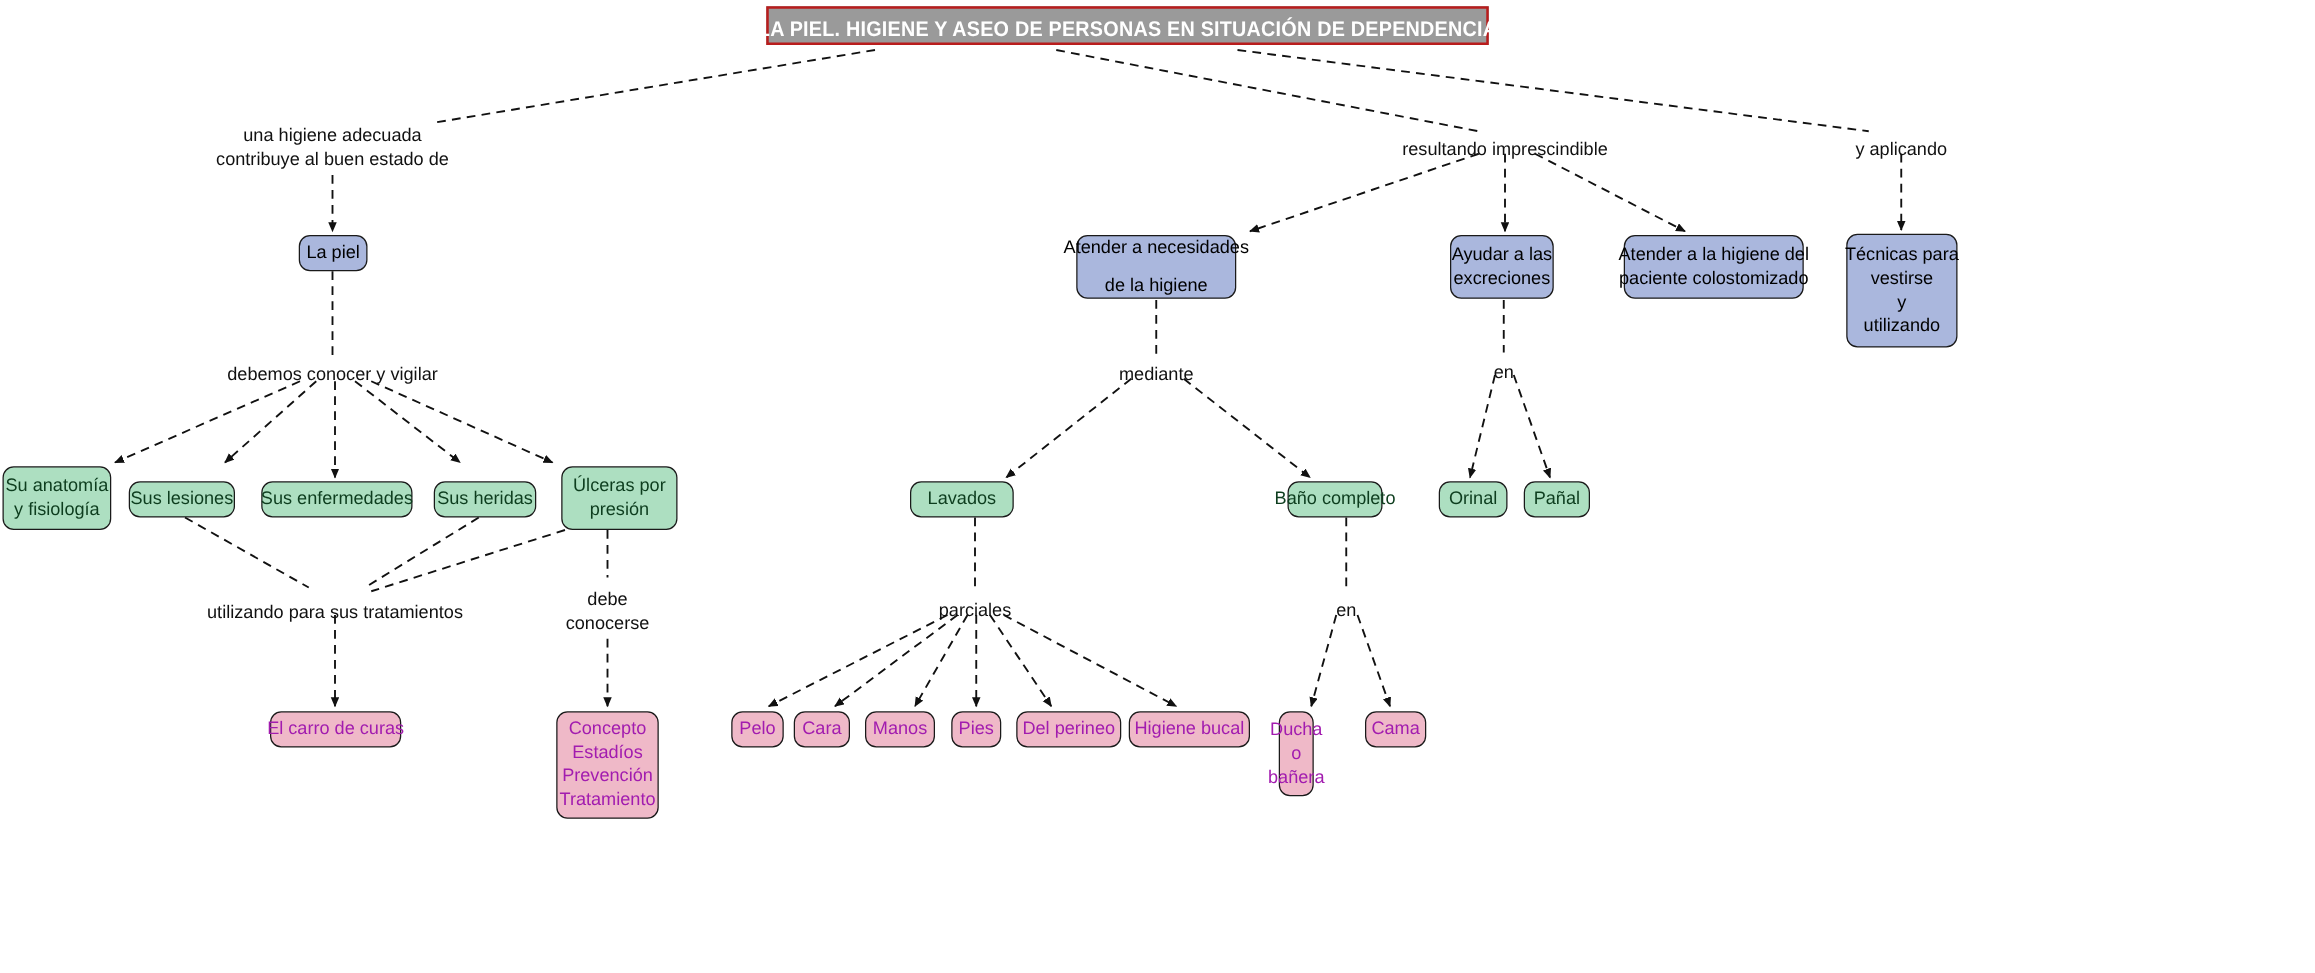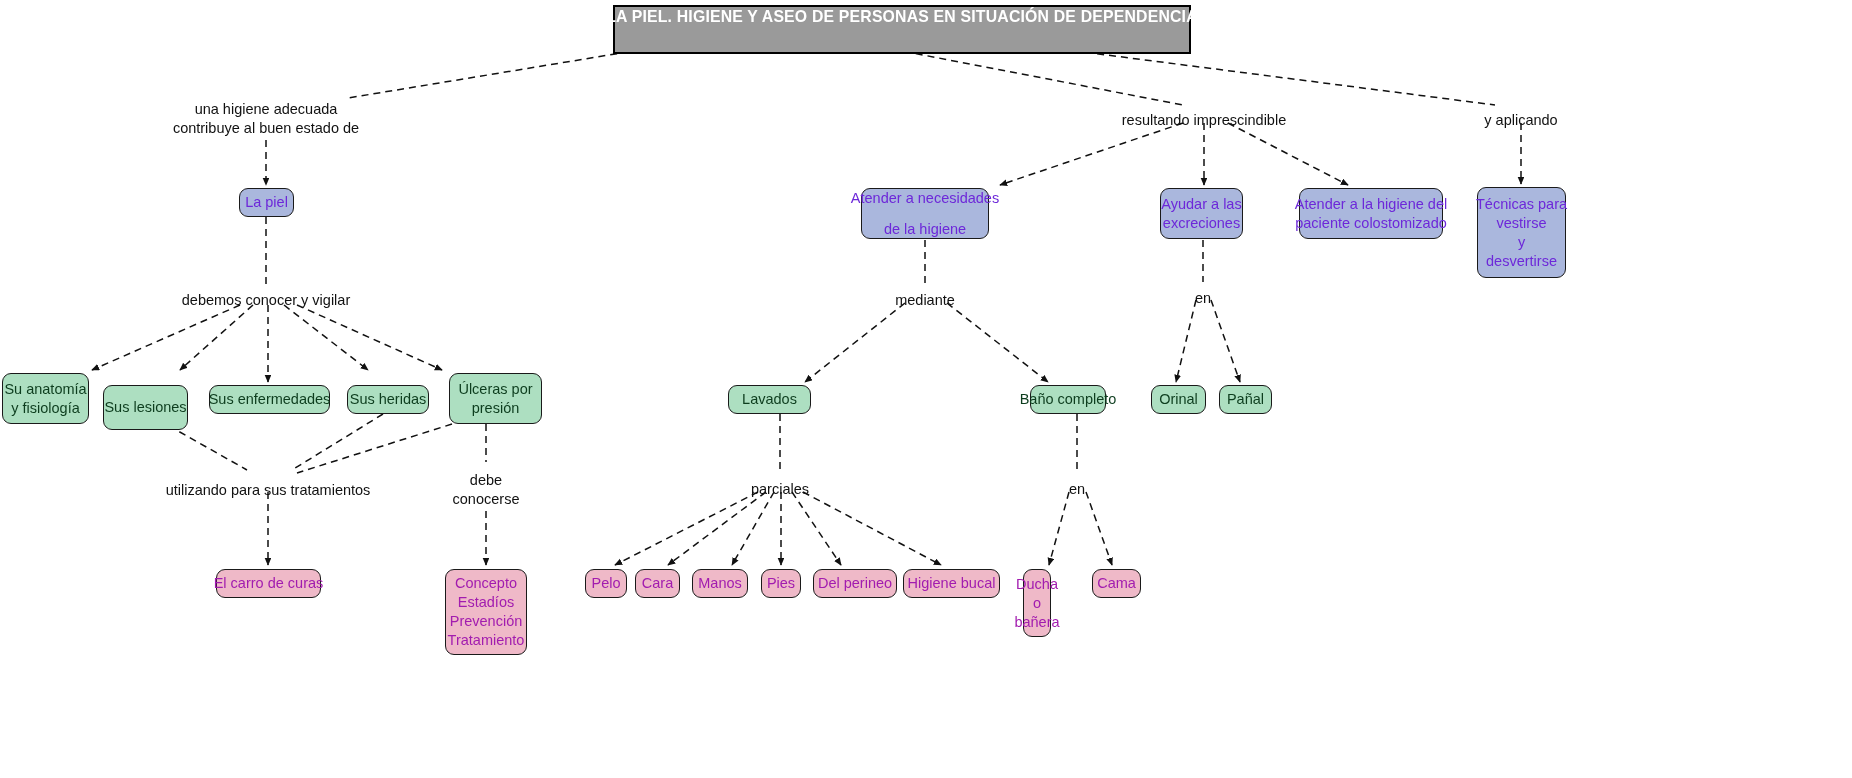--- a/index.html
+++ b/index.html
@@ -19,24 +19,24 @@
     left:0;top:0;
     width:1852px;
     height:778px;
     pointer-events:none;
   }
 
   
   .title-box{
     position:absolute;
     left:613px; top:5px;
-    width:578px; height:49px;
+    width:578px; height:31px;
     background:#9a9a9a;
-    border:2px solid #000000;
-    display:flex;align-items:flex-start;justify-content:center;
+    border:2px solid #b91c1c;
+    display:flex;align-items:flex-end;justify-content:center;
     box-sizing:border-box;
   }
   .title-box span{
     color:#ffffff;
     font-weight:bold;
     font-size:17px;
     letter-spacing:0.2px;
     transform:scaleX(0.93);
     white-space:nowrap;
     font-family:"Liberation Sans","DejaVu Sans",sans-serif;
@@ -52,21 +52,21 @@
     flex-direction:column;
     align-items:center;
     justify-content:center;
     text-align:center;
     font-size:14.5px;
     line-height:19px;
     padding:3px 7px;
   }
   .node.blue{
     background:#aab7dd;
-    color:#6d28d9;
+    color:#000000;
   }
   .node.green{
     background:#addfc1;
     color:#0d3d1e;
   }
   .node.pink{
     background:#efb9c8;
     color:#a21caf;
   }
   .node .ln{display:block;white-space:nowrap;}
@@ -185,27 +185,27 @@
         <span class="ln">excreciones</span>
       </div>
       <div class="node blue" style="left: 1299px; top: 188px; width: 144px; height: 51px;">
         <span class="ln">Atender a la higiene del</span>
         <span class="ln">paciente colostomizado</span>
       </div>
       <div class="node blue" style="left: 1477px; top: 187px; width: 89px; height: 91px;">
         <span class="ln">Técnicas para</span>
         <span class="ln">vestirse</span>
         <span class="ln">y</span>
-        <span class="ln">desvertirse</span>
+        <span class="ln">utilizando</span>
       </div>
       <div class="node green" style="left: 2px; top: 373px; width: 87px; height: 51px;">
         <span class="ln">Su anatomía</span>
         <span class="ln">y fisiología</span>
       </div>
-      <div class="node green" style="left: 103px; top: 385px; width: 85px; height: 45px; justify-content: center;">
+      <div class="node green" style="left: 103px; top: 385px; width: 85px; height: 29px; justify-content: center;">
         <span class="ln">Sus lesiones</span>
       </div>
       <div class="node green" style="left: 209px; top: 385px; width: 121px; height: 29px;">
         <span class="ln">Sus enfermedades</span>
       </div>
       <div class="node green" style="left: 347px; top: 385px; width: 82px; height: 29px;">
         <span class="ln">Sus heridas</span>
       </div>
       <div class="node green" style="left: 449px; top: 373px; width: 93px; height: 51px;">
         <span class="ln">Úlceras por</span>

